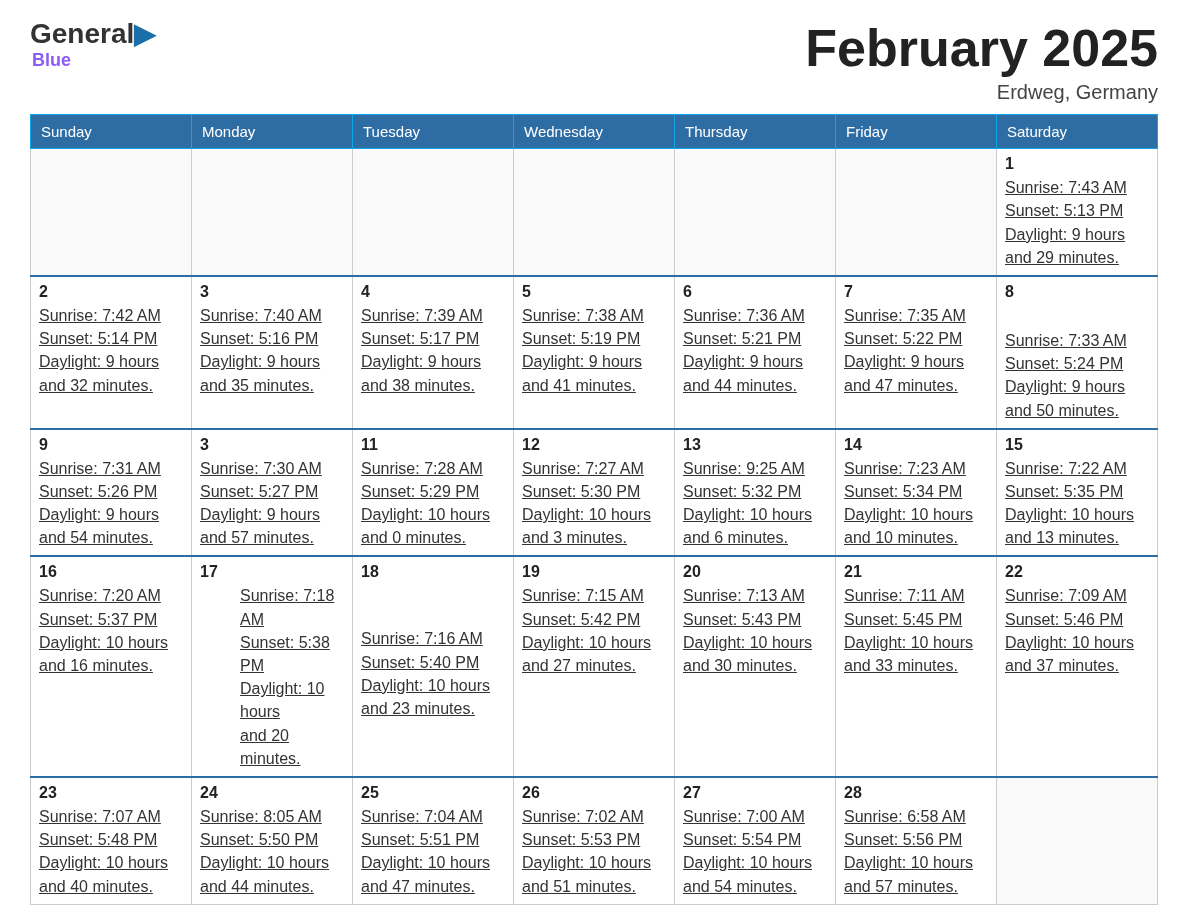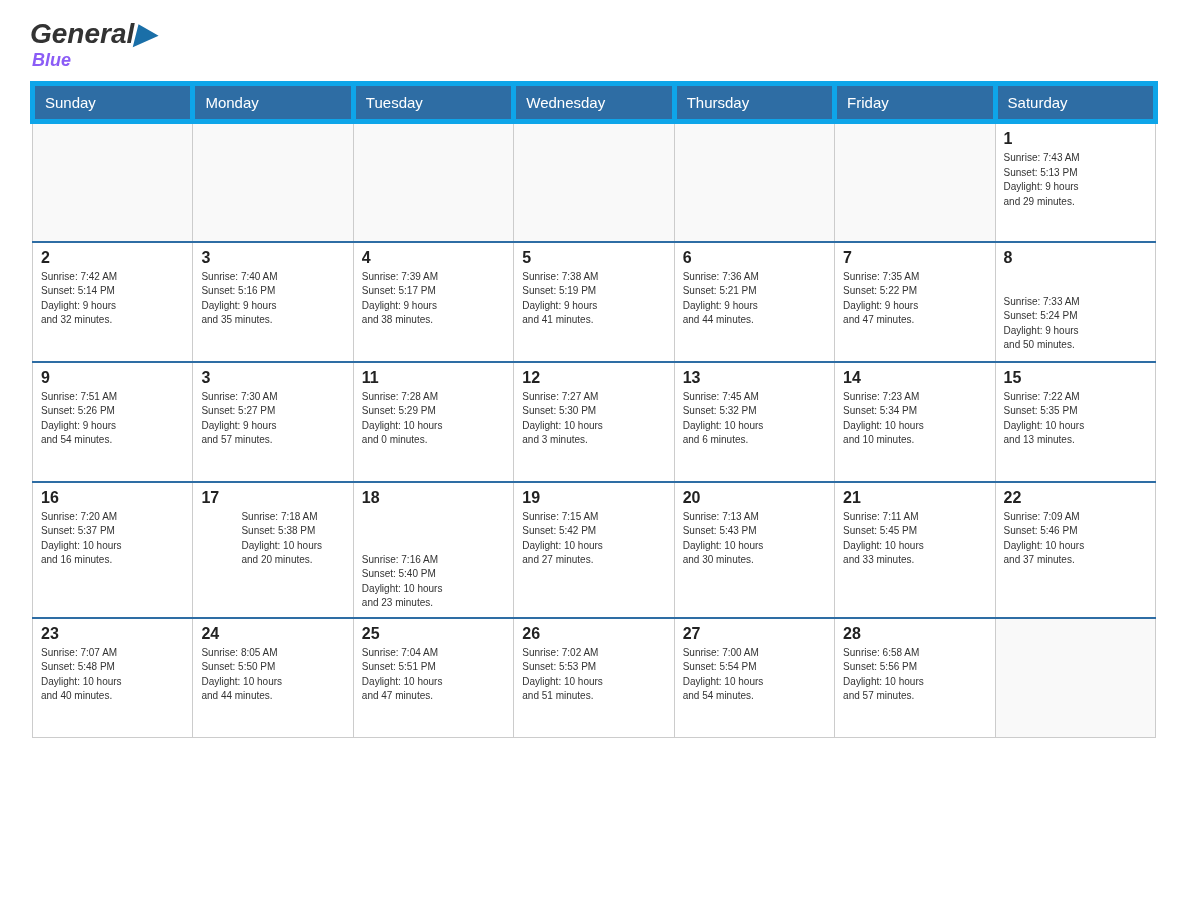--- a/index.html
+++ b/index.html
@@ -8,21 +8,20 @@
       background: #fff;
       width: 1188px;
       min-height: 918px;
       padding: 20px 30px 30px 30px;
     }
     .header {
       display: flex;
       justify-content: space-between;
       align-items: flex-start;
       margin-bottom: 10px;
-      font-style: italic;
     }
     .logo {
       display: flex;
       flex-direction: column;
       align-items: flex-start;
     }
     .logo-text {
       font-size: 28px;
       font-weight: bold;
       color: #333;
@@ -57,58 +56,63 @@
       border-collapse: collapse;
       margin-top: 10px;
     }
     .calendar th {
       background-color: #2e6da4;
       color: #fff;
       font-size: 15px;
       font-weight: normal;
       padding: 8px 10px;
       text-align: left;
-      border: 5px solid #0ea5e9;
+      border: 1px solid #0ea5e9;
     }
     .calendar td {
       vertical-align: top;
       border: 1px solid #ccc;
       padding: 6px 8px;
       width: 14.28%;
       min-height: 110px;
       height: 120px;
     }
     .day-number {
       font-size: 16px;
       font-weight: bold;
       color: #222;
       display: block;
       margin-bottom: 3px;
     }
     .day-info {
-      font-size: 10px;
+      font-size: 16px;
       color: #333;
       line-height: 1.45;
+      text-decoration: underline;
     }
     .empty-cell {
       background: #f9f9f9;
     }
     .row-border td {
       border-top: 2px solid #2e6da4;
     }
   </style>
 </head>
 <body>
 
 <div class="header">
   <div class="logo">
     <div class="logo-text">
       General<span>▶</span>
     </div>
     <div class="logo-blue-text">Blue</div>
+  </div>
+  <div class="title-block">
+    <div class="month-title">February 2025</div>
+    <div class="location">Erdweg, Germany</div>
   </div>
 </div>
 
 <table class="calendar">
   <thead>
     <tr>
       <th>Sunday</th>
       <th>Monday</th>
       <th>Tuesday</th>
       <th>Wednesday</th>
@@ -180,21 +184,21 @@
           <span class="day-number">8</span>
           <div class="day-info" style="white-space: pre-line; margin-top: 28px;">Sunrise: 7:33 AM
 Sunset: 5:24 PM
 Daylight: 9 hours
 and 50 minutes.</div>
         </td>
       </tr>
       <tr class="row-border">
         <td>
           <span class="day-number">9</span>
-          <div class="day-info" style="white-space: pre-line;">Sunrise: 7:51 AM
+          <div class="day-info" style="white-space: pre-line;">Sunrise: 7:31 AM
 Sunset: 5:26 PM
 Daylight: 9 hours
 and 54 minutes.</div>
         </td>
         <td>
           <span class="day-number">3</span>
           <div class="day-info" style="white-space: pre-line;">Sunrise: 7:30 AM
 Sunset: 5:27 PM
 Daylight: 9 hours
 and 57 minutes.</div>
@@ -208,21 +212,21 @@
         </td>
         <td>
           <span class="day-number">12</span>
           <div class="day-info" style="white-space: pre-line;">Sunrise: 7:27 AM
 Sunset: 5:30 PM
 Daylight: 10 hours
 and 3 minutes.</div>
         </td>
         <td>
           <span class="day-number">13</span>
-          <div class="day-info" style="white-space: pre-line;">Sunrise: 7:45 AM
+          <div class="day-info" style="white-space: pre-line;">Sunrise: 9:25 AM
 Sunset: 5:32 PM
 Daylight: 10 hours
 and 6 minutes.</div>
         </td>
         <td>
           <span class="day-number">14</span>
           <div class="day-info" style="white-space: pre-line;">Sunrise: 7:23 AM
 Sunset: 5:34 PM
 Daylight: 10 hours
 and 10 minutes.</div>

